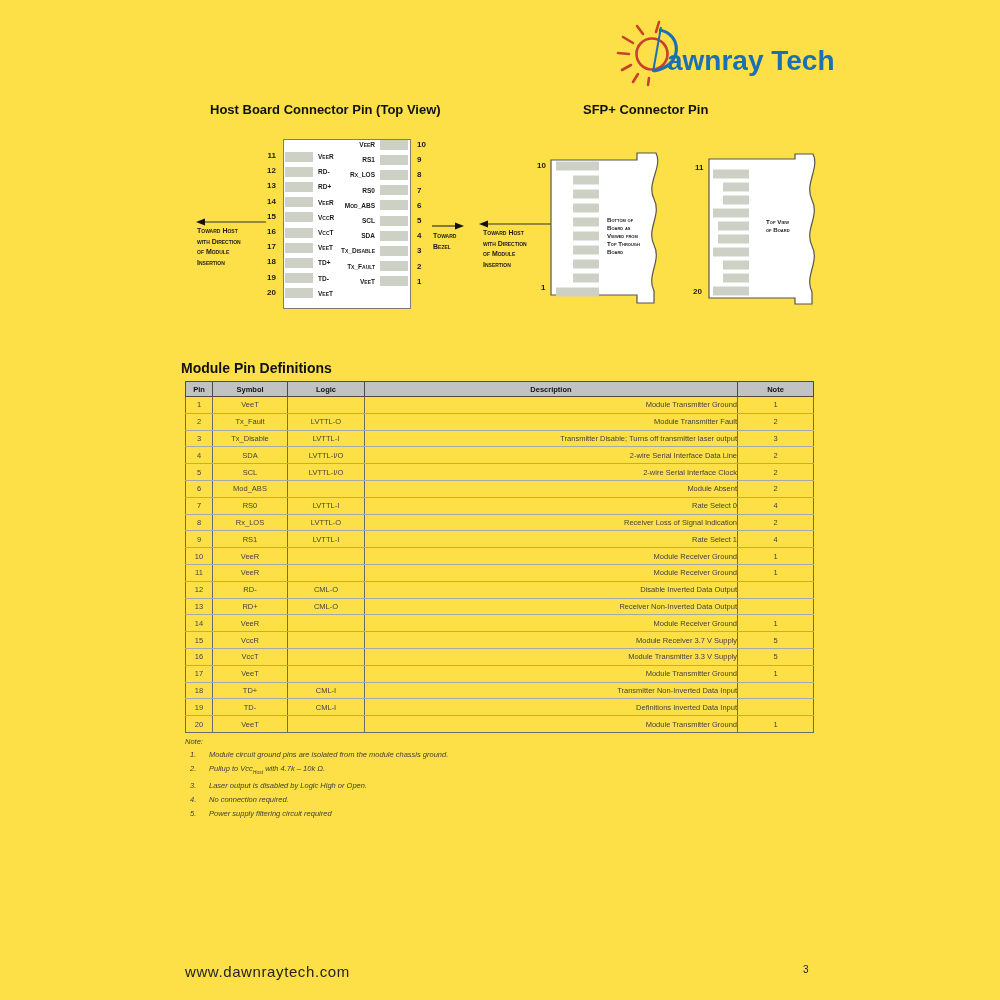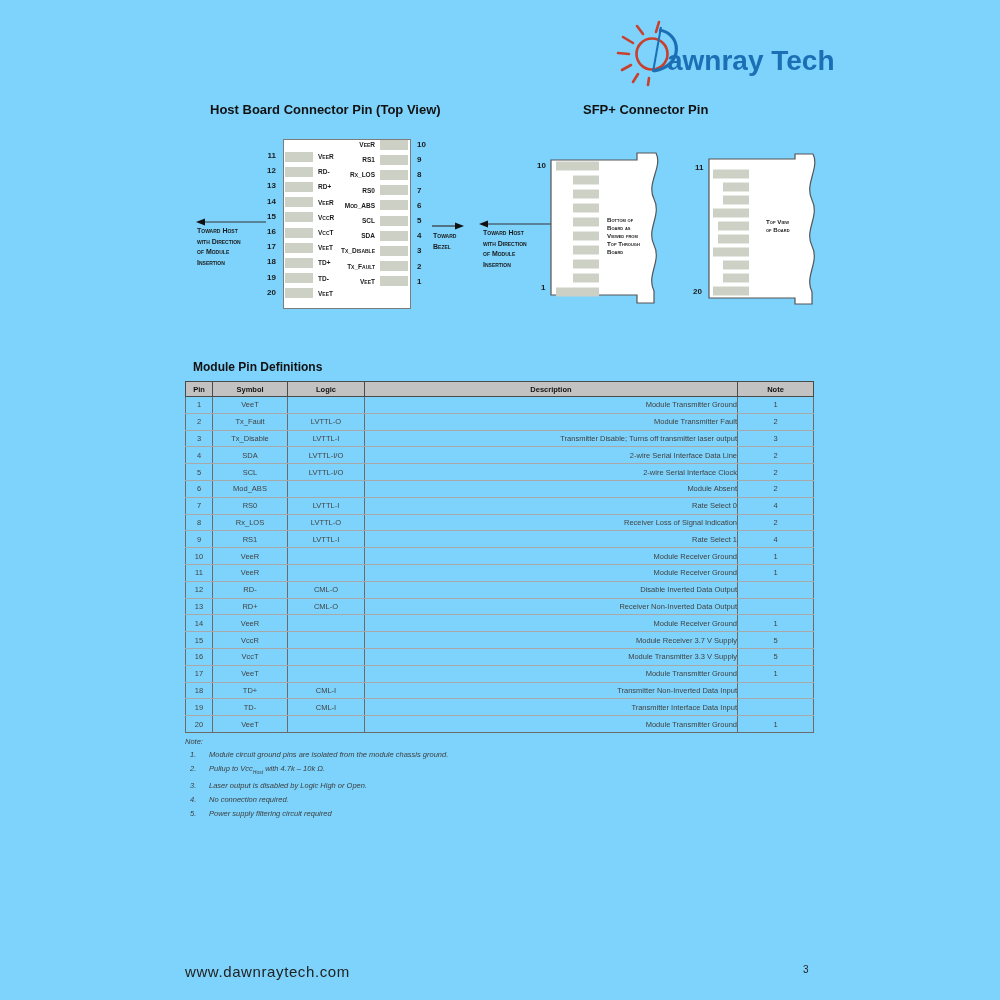--- a/index.html
+++ b/index.html
@@ -1,16 +1,16 @@
 <!DOCTYPE html>
 <html><head>
 <meta charset="utf-8">
 <style>
   html,body{margin:0;padding:0;background:#fff;}
-  .page{position:relative;width:1000px;height:1000px;background:#7dd3fc;
+  .page{position:relative;width:1000px;height:1000px;background:#fde047;
         font-family:"Liberation Sans",sans-serif;color:#222;overflow:hidden;}
 
   
   .logo{position:absolute;left:612px;top:10px;width:240px;height:78px;}
   .logo text{font-family:"Liberation Sans",sans-serif;font-weight:bold;}
 
   
   .diagram-title{position:absolute;font-size:13px;font-weight:bold;color:#111;white-space:nowrap;}
   .t-host{left:210px;top:102px;}
   .t-sfp{left:583px;top:102px;}
@@ -38,21 +38,21 @@
   .dt-bezel{left:433px;top:231px;}
   .dt-right{left:483px;top:228px;}
 
   
   .sfp-svg{position:absolute;}
   .sfp-pin-num{position:absolute;font-size:8px;font-weight:bold;color:#1a1a1a;}
   .board-caption{position:absolute;font-size:6.2px;font-weight:bold;font-variant:small-caps;
                  line-height:7.9px;color:#1a1a1a;white-space:pre-line;}
 
   
-  .table-title{position:absolute;left:193px;top:360px;font-size:12px;font-weight:bold;color:#111;}
+  .table-title{position:absolute;left:181px;top:360px;font-size:14px;font-weight:bold;color:#111;}
   table.pins{position:absolute;left:185px;top:381px;width:628px;border-collapse:collapse;table-layout:fixed;
              border-top:1px solid #4a4a4a;border-radius:8px;}
   table.pins th{background:#c2c2c2;font-size:7.5px;font-weight:bold;color:#111;height:14px;
                 border:1px solid #4a4a4a;text-align:center;padding:0;}
   table.pins td{font-size:7.5px;color:#424242;height:15.8px;padding:0;text-align:center;vertical-align:middle;
                 border-left:1px solid #6b6b6b;border-right:1px solid #6b6b6b;border-bottom:1px solid #a8a8a8;}
   table.pins td.desc{text-align:right;padding-left:5px;}
   table.pins tbody tr:last-child td{border-bottom:1px solid #6b6b6b;}
 
   
@@ -410,21 +410,21 @@
           <td>18</td>
           <td>TD+</td>
           <td>CML-I</td>
           <td class="desc">Transmitter Non-Inverted Data Input</td>
           <td></td>
         </tr>
         <tr>
           <td>19</td>
           <td>TD-</td>
           <td>CML-I</td>
-          <td class="desc">Transmitter Interface Data Input</td>
+          <td class="desc">Definitions Inverted Data Input</td>
           <td></td>
         </tr>
         <tr>
           <td>20</td>
           <td>VeeT</td>
           <td></td>
           <td class="desc">Module Transmitter Ground</td>
           <td>1</td>
         </tr>
       </tbody>

